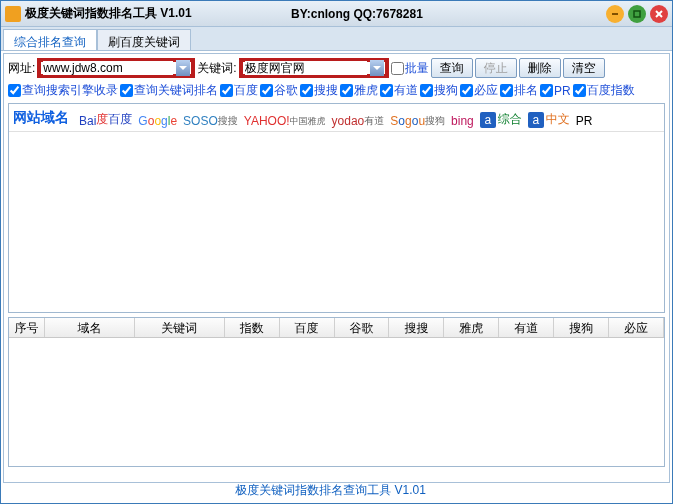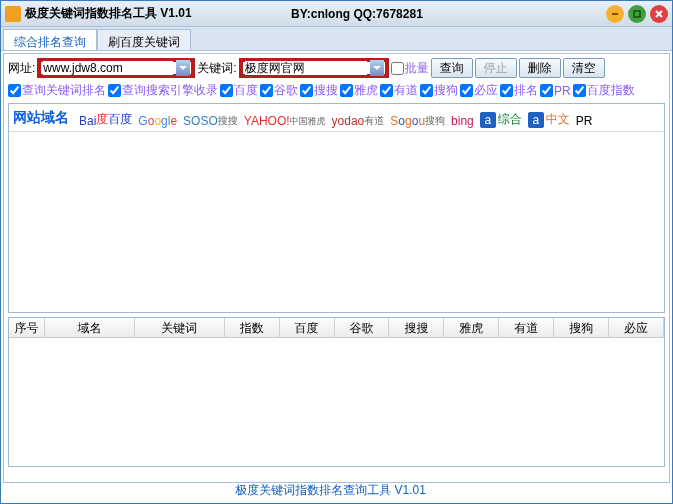--- a/index.html
+++ b/index.html
@@ -23,21 +23,21 @@
 .lbl { color: #000; }
 .combo { height: 20px; border: 4px solid #b91c1c; background: #fff; display: flex; align-items: center; padding: 0 2px; position: relative; }
 .combo input { border: none; outline: none; width: calc(100% - 16px); }
 .combo .dd { width: 14px; height: 16px; background: linear-gradient(to bottom, #b8d0f0, #7090c0); display: flex; align-items: center; justify-content: center; position: absolute; right: 1px; }
 .combo .dd::after { content: ""; border: 4px solid transparent; border-top: 4px solid #fff; margin-top: 3px; }
 .btn { height: 20px; padding: 0 8px; border: 1px solid #7a9bc0; background: linear-gradient(to bottom, #f8fbff, #d8e4f0); cursor: pointer; border-radius: 2px; }
 .btn.disabled { color: #a0a0a0; }
 .chk-row { display: flex; align-items: center; gap: 2px; margin-bottom: 4px; flex-wrap: nowrap; }
 .chk { display: flex; align-items: center; gap: 1px; }
 .chk input { margin: 0; }
-.chk label { color: #8b5cf6; white-space: nowrap; }
+.chk label { color: #1d4ed8; white-space: nowrap; }
 .upper-grid { height: 210px; border: 1px solid #a0b8d0; background: #fff; overflow: hidden; }
 .gh { height: 28px; display: flex; align-items: center; border-bottom: 1px solid #e0e0e0; padding: 0 4px; gap: 6px; }
 .gh-label { color: #1060e0; font-weight: bold; font-size: 14px; margin-right: 4px; }
 .logo { height: 20px; display: flex; align-items: flex-end; font-weight: normal; font-size: 12px; }
 .logo-baidu { color: #2040c0; }
 .logo-baidu .r { color: #e03030; }
 .logo-google span:nth-child(1){color:#4285f4}.logo-google span:nth-child(2){color:#ea4335}.logo-google span:nth-child(3){color:#fbbc05}.logo-google span:nth-child(4){color:#4285f4}.logo-google span:nth-child(5){color:#34a853}.logo-google span:nth-child(6){color:#ea4335}
 .logo-soso { color: #3080c0; }
 .logo-yahoo { color: #e03030; }
 .logo-yodao { color: #c03030; }
@@ -100,25 +100,25 @@
         </div>
       <button class="btn">查询</button>
       <button class="btn disabled">停止</button>
       <button class="btn">删除</button>
       <button class="btn">清空</button>
     </div>
 
     <div class="chk-row">
       <div class="chk">
           <input type="checkbox" checked="" style="">
+          <label>查询搜索引擎收录</label>
+        </div>
+      <div class="chk">
+          <input type="checkbox" checked="" style="">
           <label>查询关键词排名</label>
-        </div>
-      <div class="chk">
-          <input type="checkbox" checked="" style="">
-          <label>查询搜索引擎收录</label>
         </div>
       <div class="chk">
           <input type="checkbox" checked="" style="">
           <label>百度</label>
         </div>
       <div class="chk">
           <input type="checkbox" checked="" style="">
           <label>谷歌</label>
         </div>
       <div class="chk">

